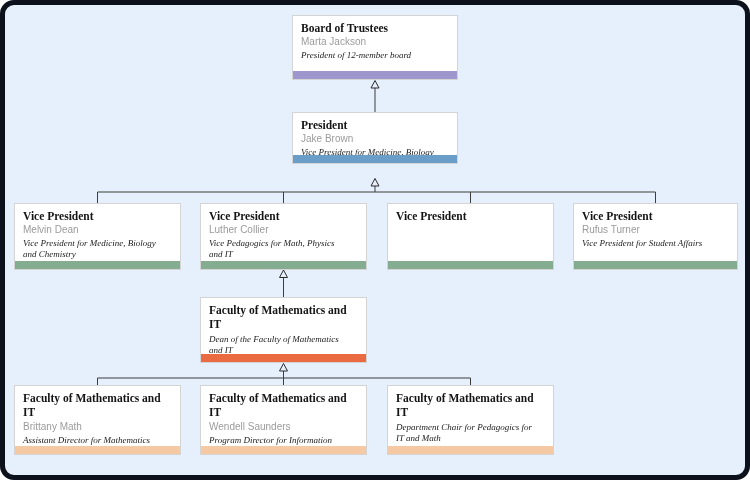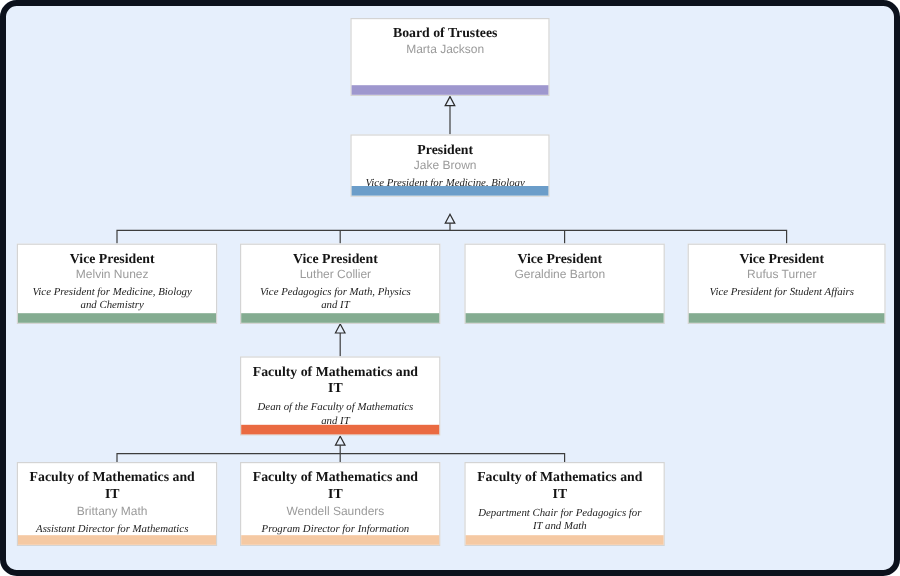--- a/index.html
+++ b/index.html
@@ -54,21 +54,20 @@
     box-sizing: border-box;
     display: flex;
     flex-direction: column;
     z-index: 10;
     box-shadow: 0 0 0 0 transparent;
   }
   .node-body {
     flex: 1;
     padding: 5px 16px 2px 8px;
     overflow: hidden;
-    text-align: center;
   }
   .node-title {
     font-family: "Liberation Serif", serif;
     font-weight: bold;
     font-size: 11.5px;
     line-height: 1.25;
     color: #141414;
   }
   .node-person {
     font-family: "Liberation Sans", sans-serif;
@@ -131,55 +130,55 @@
       <line x1="283.5" y1="378" x2="283.5" y2="385"></line>
       <line x1="283.5" y1="378" x2="283.5" y2="370"></line>
       <path class="arrowhead" d="M 279.5 371 L 283.5 363.5 L 287.5 371 Z"></path>
     </g>
   </svg>
 
   <div class="node n-board">
     <div class="node-body">
       <div class="node-title">Board of Trustees</div>
       <div class="node-person">Marta Jackson</div>
+      <div class="node-desc">President of 12-member board</div>
     </div>
     <div class="node-strip" style="background: rgb(158, 151, 206);"></div>
   </div>
 
   <div class="node n-president">
     <div class="node-body">
       <div class="node-title">President</div>
       <div class="node-person">Jake Brown</div>
       <div class="node-desc">Vice President for Medicine, Biology and Chemistry</div>
     </div>
     <div class="node-strip" style="background: rgb(107, 157, 201);"></div>
   </div>
 
   <div class="node n-vp1">
     <div class="node-body">
       <div class="node-title">Vice President</div>
-      <div class="node-person">Melvin Nunez</div>
+      <div class="node-person">Melvin Dean</div>
       <div class="node-desc">Vice President for Medicine, Biology and Chemistry</div>
     </div>
     <div class="node-strip" style="background: rgb(132, 172, 145);"></div>
   </div>
 
   <div class="node n-vp2">
     <div class="node-body">
       <div class="node-title">Vice President</div>
       <div class="node-person">Luther Collier</div>
       <div class="node-desc">Vice Pedagogics for Math, Physics and IT</div>
     </div>
     <div class="node-strip" style="background: rgb(132, 172, 145);"></div>
   </div>
 
   <div class="node n-vp3">
     <div class="node-body">
       <div class="node-title">Vice President</div>
-      <div class="node-person">Geraldine Barton</div>
     </div>
     <div class="node-strip" style="background: rgb(132, 172, 145);"></div>
   </div>
 
   <div class="node n-vp4">
     <div class="node-body">
       <div class="node-title">Vice President</div>
       <div class="node-person">Rufus Turner</div>
       <div class="node-desc">Vice President for Student Affairs</div>
     </div>

